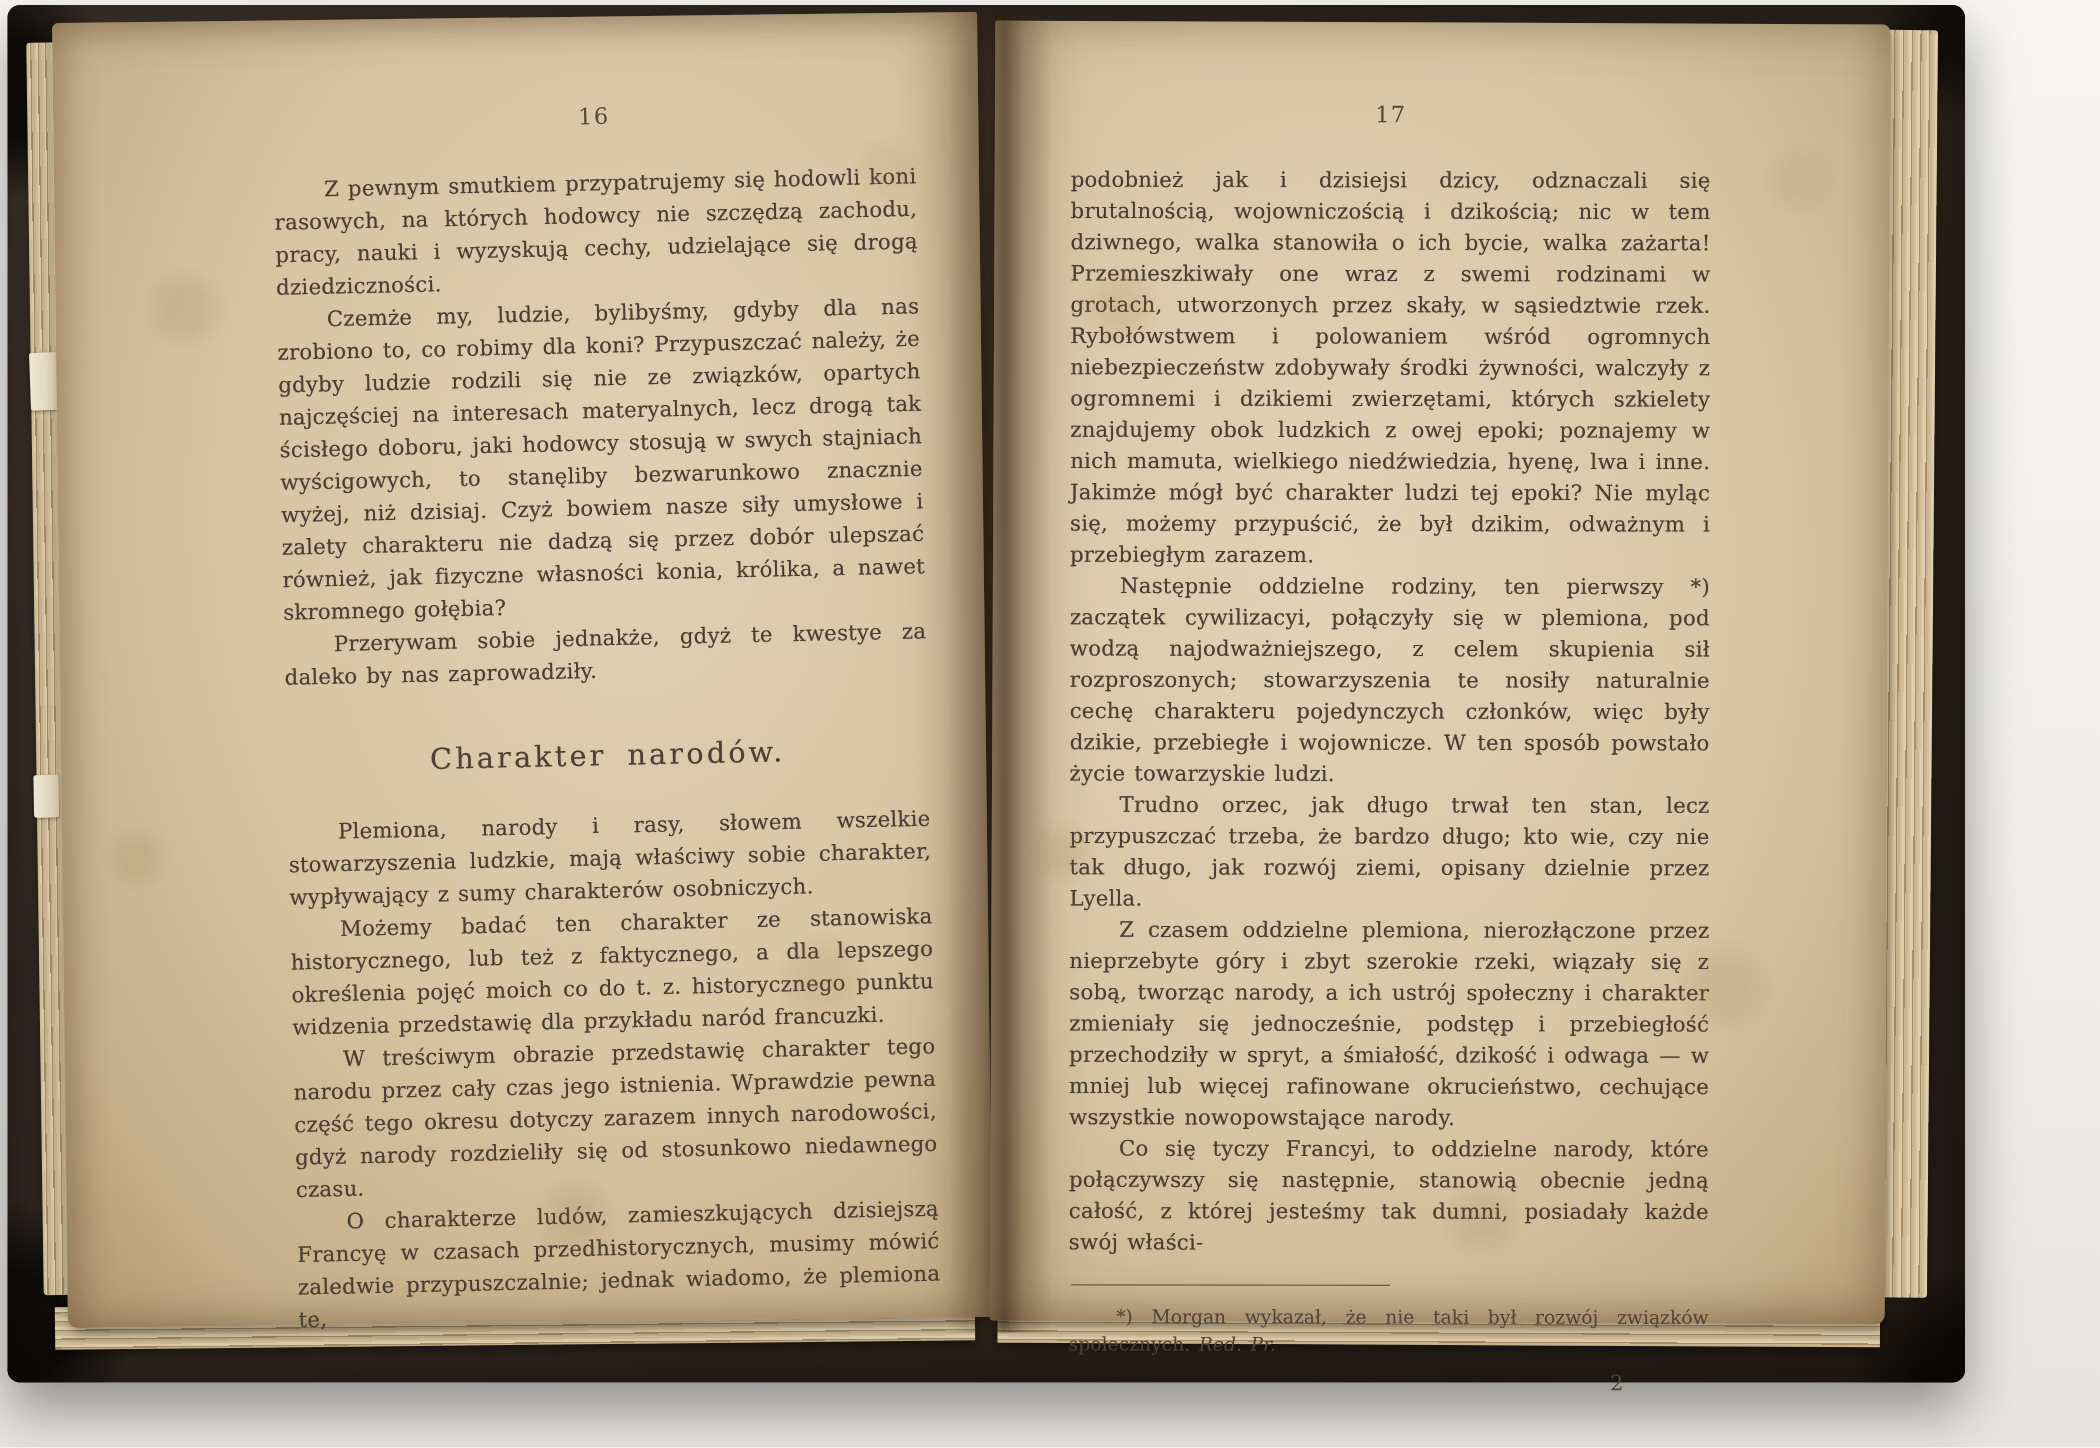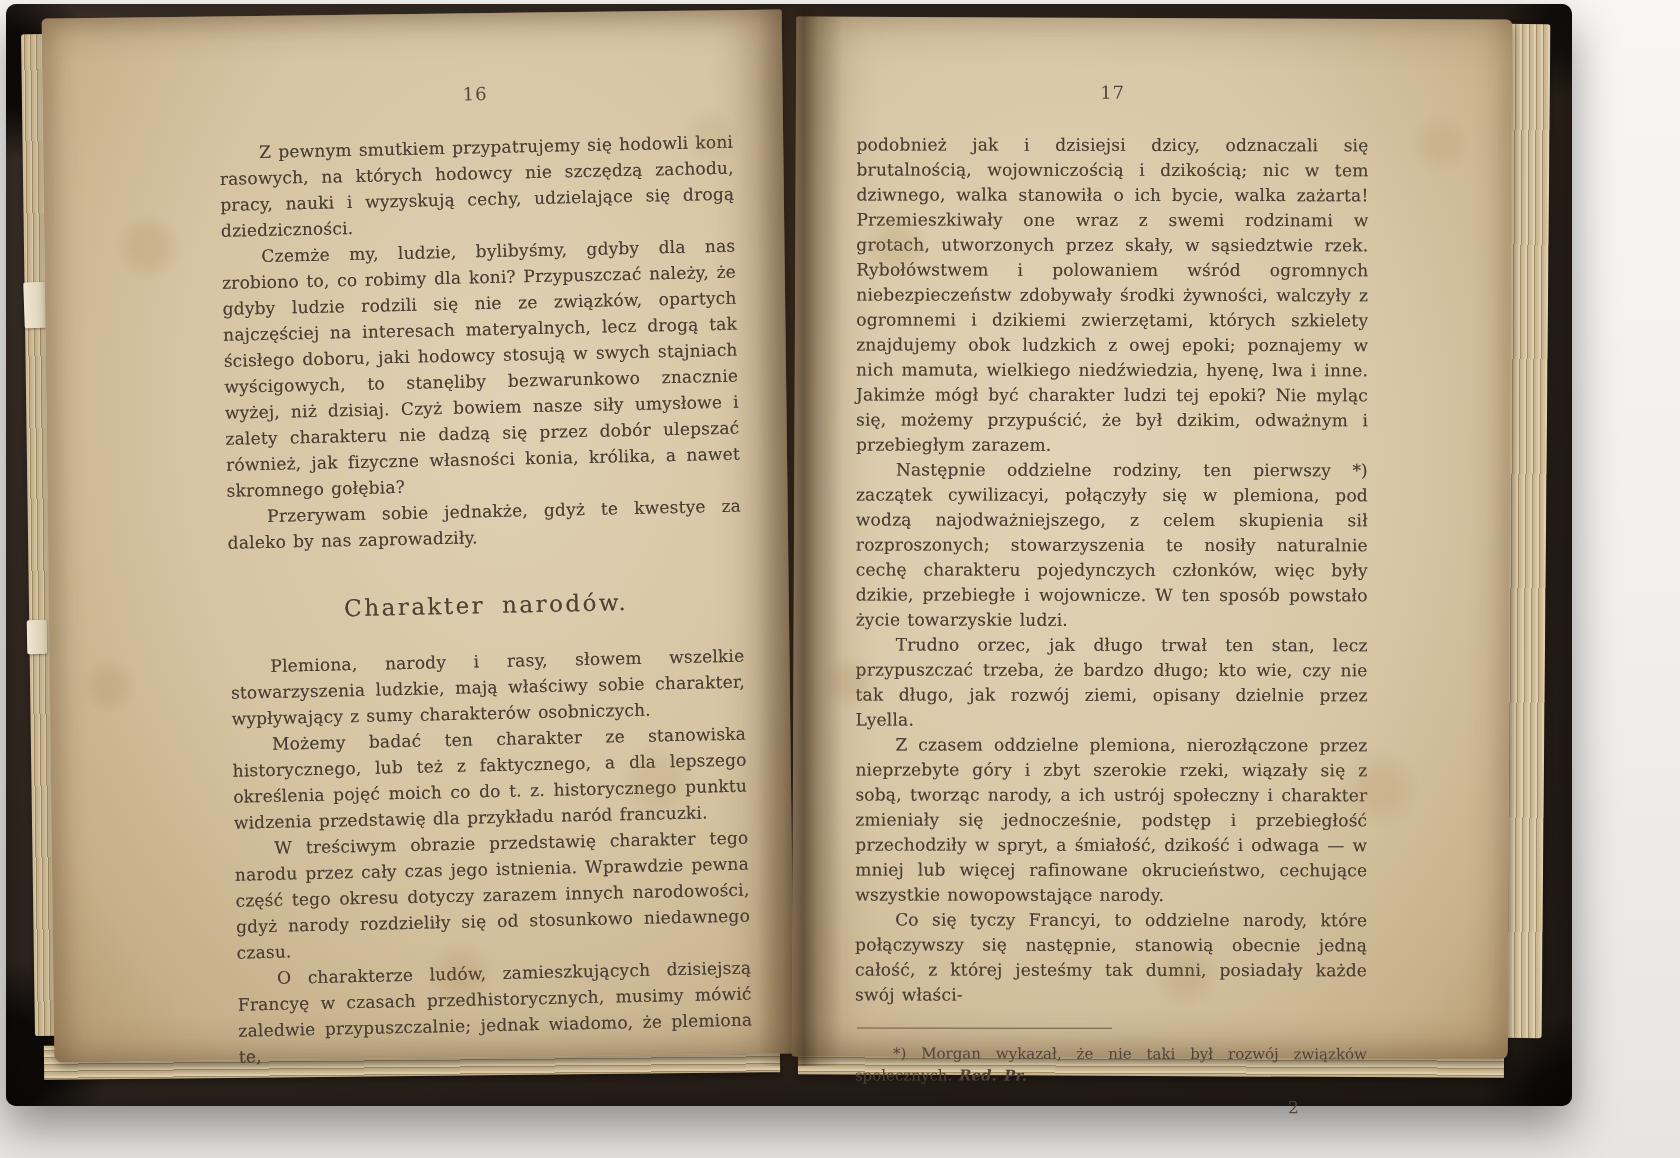--- a/index.html
+++ b/index.html
@@ -105,21 +105,21 @@
     text-shadow:0 0 .6px rgba(74,62,51,.55);
   }
   .footnote-rule{
     width:255px;height:0;border:none;border-top:1.5px solid #6b5c4a;
     margin:20px 0 14px 2px;
   }
   .footnote{
     margin:0;font-size:15px;line-height:22px;text-align:justify;text-indent:38px;
     color:#50443a;word-spacing:2px;
   }
-  .footnote-attr{font-style:italic;font-weight:bold;}
+  .footnote-attr{font-style:italic;}
   .signature-mark{
     margin:10px 68px 0 0;text-align:right;font-size:17px;color:#544739;
   }
 </style>
 </head>
 <body>
 
 <div class="book-cover"></div>
 
 <div class="page-edges-left"></div>

